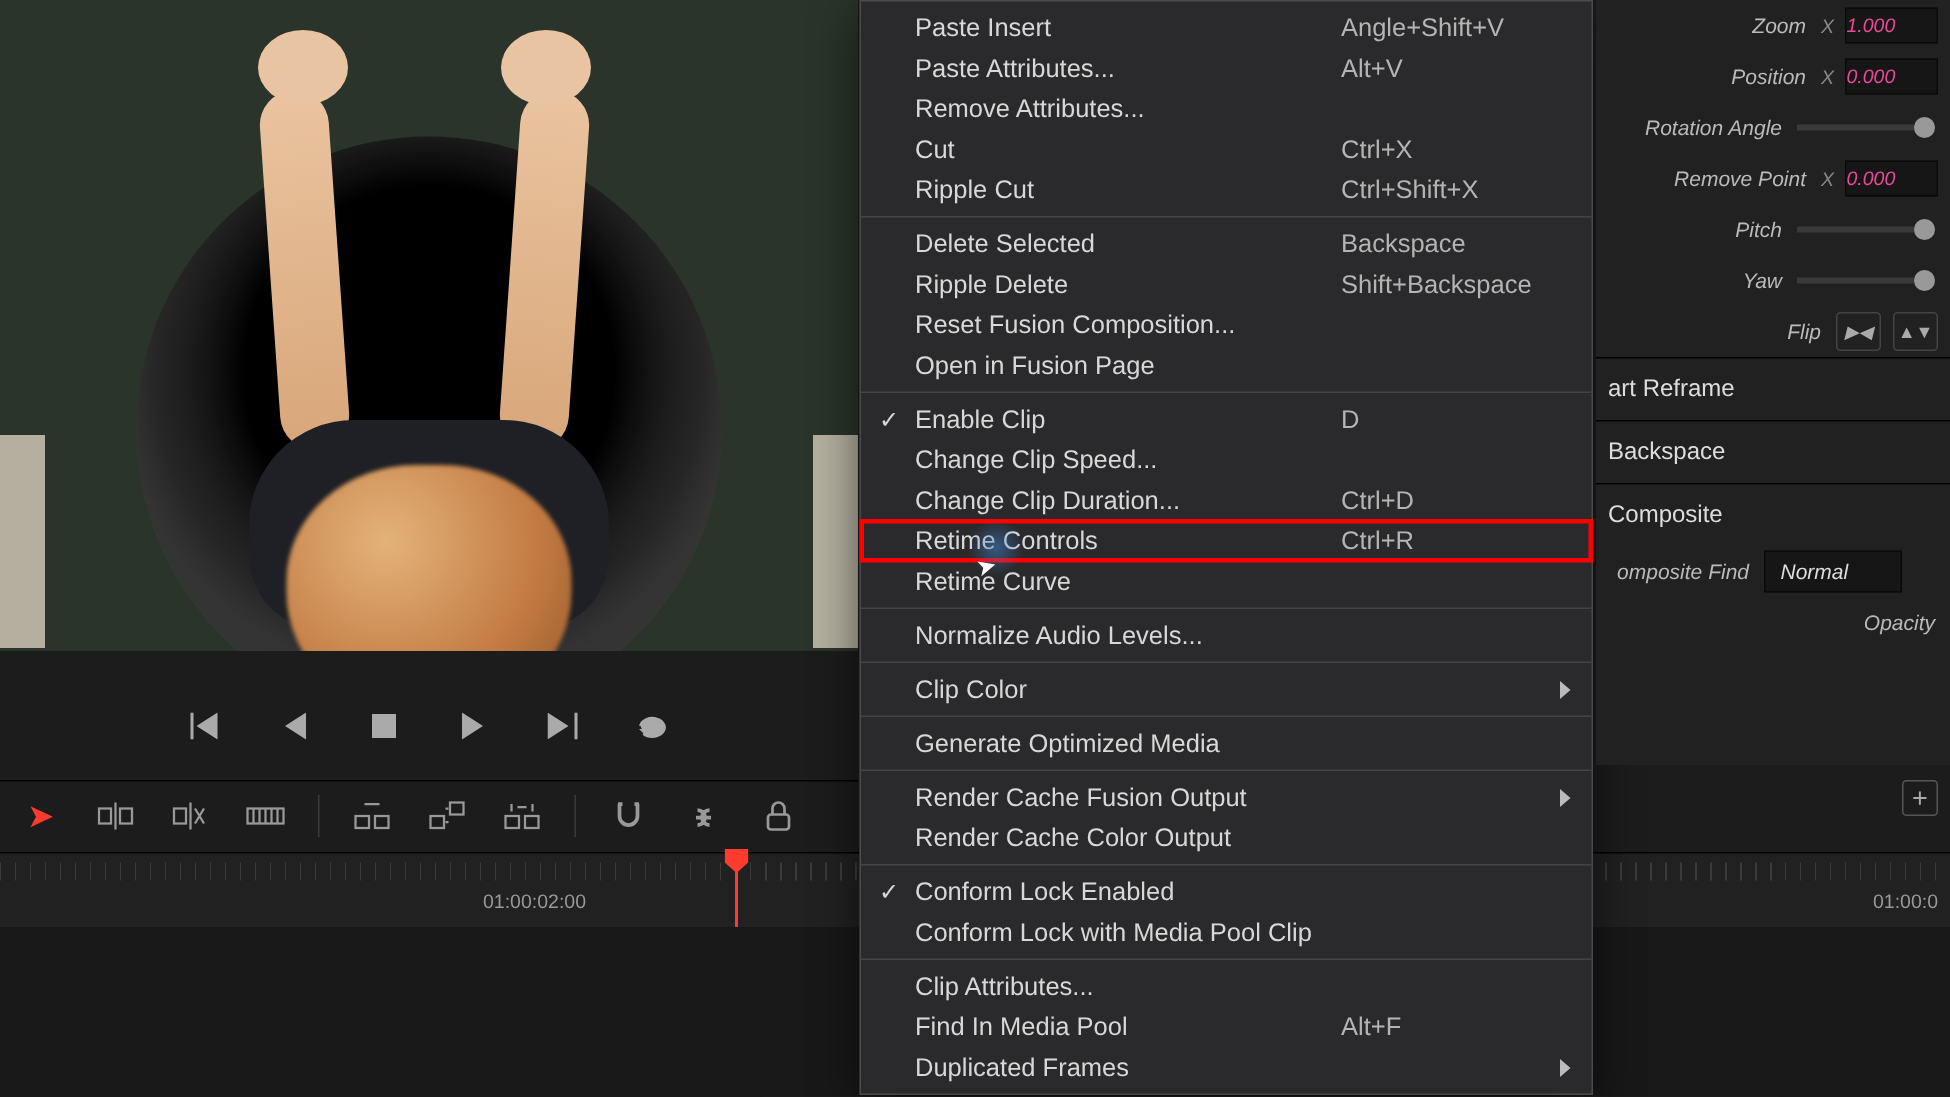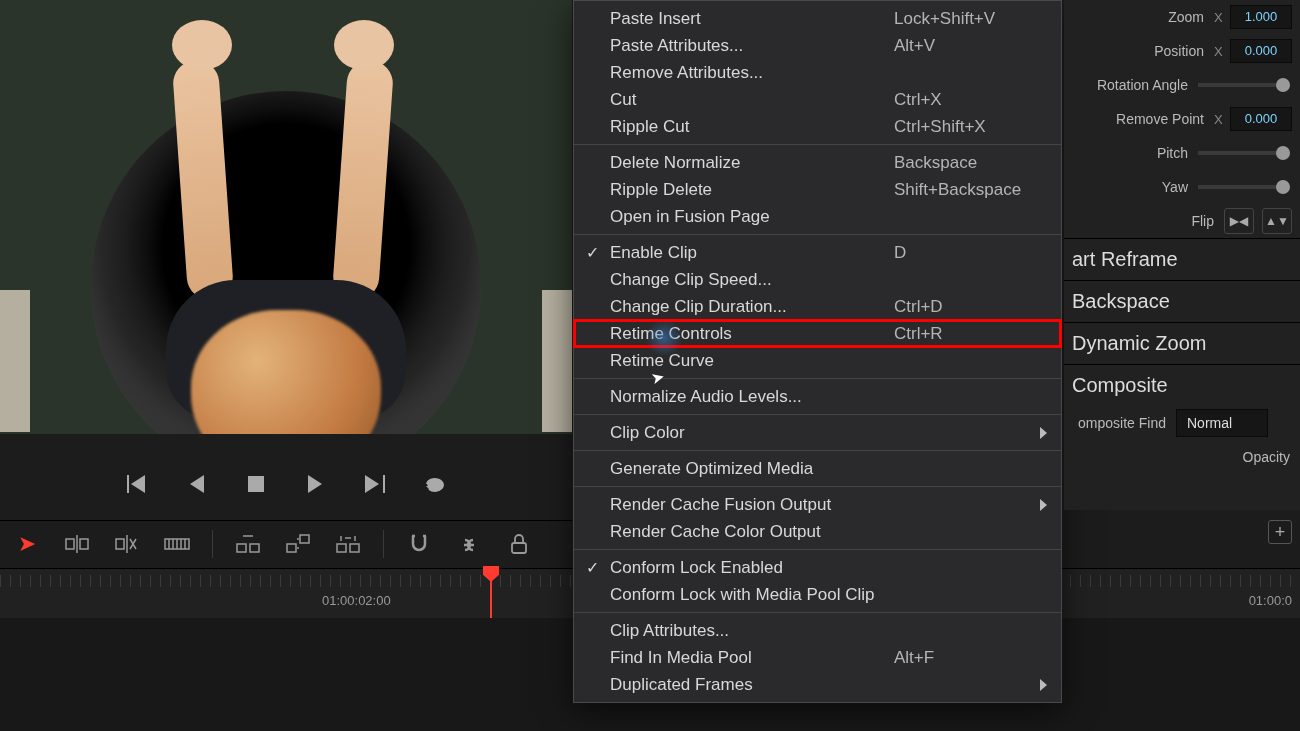--- a/index.html
+++ b/index.html
@@ -47,29 +47,29 @@
 .ctx-shortcut { position: absolute; left: 320px; color: #b4b4b4; }
 .ctx-sub { position: absolute; right: 14px; top: 50%; transform: translateY(-50%); width: 0; height: 0; border-left: 7px solid #bbb; border-top: 6px solid transparent; border-bottom: 6px solid transparent; }
 .ctx-check { position: absolute; left: 12px; color: #d8d8d8; font-size: 16px; }
 .ctx-sep { height: 1px; background: #444; margin: 4px 0; }
 .ctx-hl { outline: 3px solid #ff0000; outline-offset: -2px; }
 .ctx-hl .radial { position: absolute; left: 70px; top: -2px; width: 40px; height: 40px; border-radius: 50%; background: radial-gradient(circle, rgba(60,130,200,.55) 0%, transparent 65%); pointer-events: none; }
 .ctx-cursor { position: absolute; left: 651px; top: 368px; font-size: 16px; color: #fff; pointer-events: none; transform: rotate(-15deg); }
 
 
 .inspector { position: absolute; left: 1064px; top: 0; width: 236px; height: 510px; background: #212121; padding: 0 0 0 0; }
-.prop-row { display: flex; align-items: center; height: 34px; font-size: 14px; }
+.prop-row { display: flex; align-items: center; height: 34px; font-size: 14px; font-style: italic; }
 .prop-label { flex: 1; text-align: right; color: #bababa; padding-right: 10px; }
 .prop-axis { width: 16px; color: #888; font-size: 13px; }
-.prop-val { width: 62px; height: 24px; background: #161616; border: 1px solid #0a0a0a; text-align: center; line-height: 22px; font-size: 13px; color: #7dd3fc; margin-right: 8px; }
+.prop-val { width: 62px; height: 24px; background: #161616; border: 1px solid #0a0a0a; text-align: left; line-height: 22px; font-size: 13px; color: #ec4899; margin-right: 8px; }
 .prop-slider { width: 92px; height: 4px; background: #3a3a3a; position: relative; margin-right: 10px; }
 .prop-slider::after { content: ""; position: absolute; right: 0; top: -5px; width: 14px; height: 14px; background: #999; border-radius: 50%; }
 .flip-btns { display: flex; gap: 8px; margin-right: 8px; }
 .flip-b { width: 30px; height: 26px; border: 1px solid #444; display: flex; align-items: center; justify-content: center; font-size: 12px; color: #aaa; border-radius: 3px; }
-.section-hdr { height: 42px; display: flex; align-items: center; font-size: 20px; color: #ddd; padding-left: 8px; border-top: 1px solid #000; }
+.section-hdr { height: 42px; display: flex; align-items: center; font-size: 16px; color: #ddd; padding-left: 8px; border-top: 1px solid #000; }
 .combo { height: 28px; background: #161616; border: 1px solid #0a0a0a; padding: 0 10px; font-size: 14px; color: #ddd; display: flex; align-items: center; justify-content: space-between; margin-right: 22px; width: 92px; }
 .plus-btn { position: absolute; right: 8px; bottom: -34px; width: 24px; height: 24px; border: 1px solid #555; display: flex; align-items: center; justify-content: center; color: #aaa; font-size: 18px; border-radius: 3px; }
 </style>
 </head>
 <body>
 
 <div class="viewer">
   <div class="viewer-img">
     <div class="floor"></div>
     <div class="tube"></div>
@@ -186,45 +186,48 @@
   <div class="ruler-label rr">01:00:0</div>
 </div>
 <div class="playhead">
     <div class="playhead-head"></div>
   </div>
 <div class="timeline-track"></div>
 
 <div class="ctx" id="ctx">
     <div class="ctx-item">
       <span>Paste Insert</span>
-      <span class="ctx-shortcut">Lock+Shift+V</span>
+      <span class="ctx-shortcut">Angle+Shift+V</span>
     </div>
     <div class="ctx-item">
       <span>Paste Attributes...</span>
       <span class="ctx-shortcut">Alt+V</span>
     </div>
     <div class="ctx-item">
       <span>Remove Attributes...</span>
     </div>
     <div class="ctx-item">
       <span>Cut</span>
       <span class="ctx-shortcut">Ctrl+X</span>
     </div>
     <div class="ctx-item">
       <span>Ripple Cut</span>
       <span class="ctx-shortcut">Ctrl+Shift+X</span>
     </div>
     <div class="ctx-sep"></div>
     <div class="ctx-item">
-      <span>Delete Normalize</span>
+      <span>Delete Selected</span>
       <span class="ctx-shortcut">Backspace</span>
     </div>
     <div class="ctx-item">
       <span>Ripple Delete</span>
       <span class="ctx-shortcut">Shift+Backspace</span>
+    </div>
+    <div class="ctx-item">
+      <span>Reset Fusion Composition...</span>
     </div>
     <div class="ctx-item">
       <span>Open in Fusion Page</span>
     </div>
     <div class="ctx-sep"></div>
     <div class="ctx-item">
       <span class="ctx-check">✓</span>
       <span>Enable Clip</span>
       <span class="ctx-shortcut">D</span>
     </div>
@@ -317,21 +320,20 @@
   </div>
   <div class="prop-row">
     <div class="prop-label">Flip</div>
     <div class="flip-btns">
       <div class="flip-b">▶◀</div>
       <div class="flip-b">▲▼</div>
     </div>
   </div>
   <div class="section-hdr">art Reframe</div>
   <div class="section-hdr">Backspace</div>
-  <div class="section-hdr">Dynamic Zoom</div>
   <div class="section-hdr">Composite</div>
   <div class="prop-row">
     <div class="prop-label" style="flex:0 0 112px">omposite Find</div>
     <div class="combo">
         <span>Normal</span>
       </div>
   </div>
   <div class="prop-row">
     <div class="prop-label">Opacity</div>
   </div>

